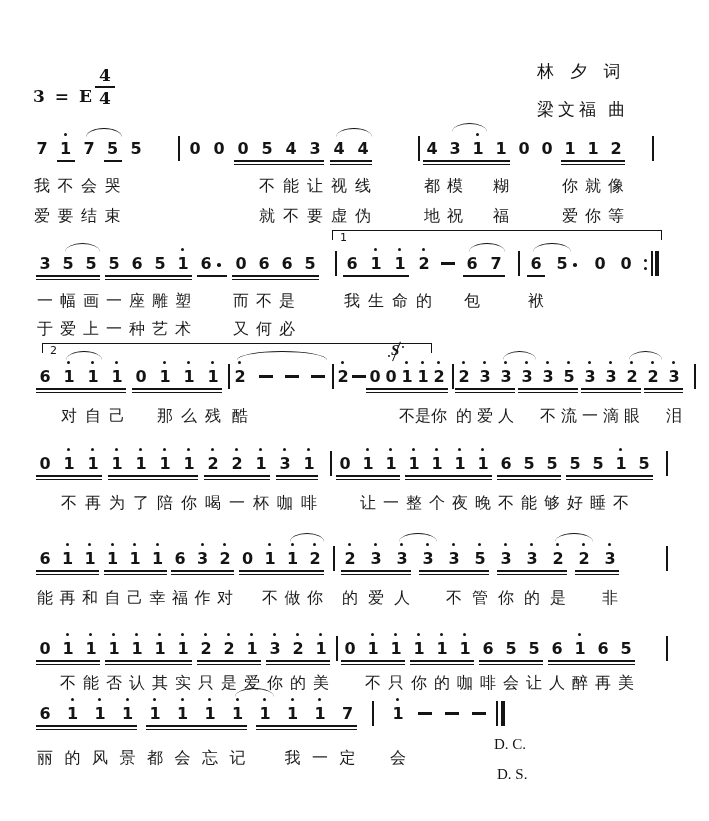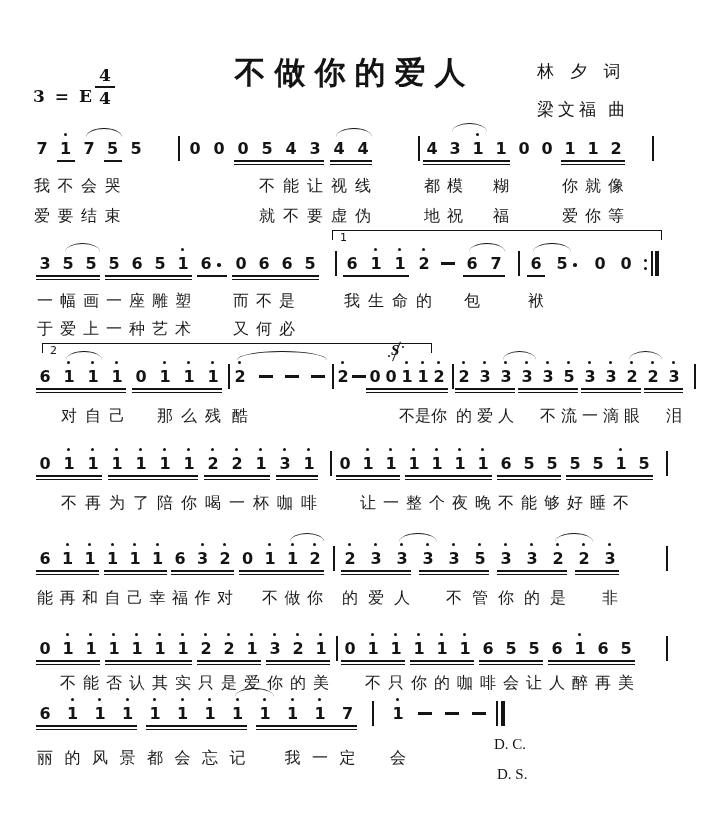--- a/index.html
+++ b/index.html
@@ -37,21 +37,20 @@
 </head>
 <body>
 
 <div class="page">
   <div class="keysig">3 = E</div>
   <div class="timesig">
     <div class="tnum">4</div>
     <div class="tline"></div>
     <div class="tnum">4</div>
   </div>
-  <h1 class="title">不做你的爱人</h1>
   <div class="lyricist">林 夕 词</div>
   <div class="composer">梁文福 曲</div>
   <div id="score">
       <div class="note" style="left: 32px; top: 140px;">7</div>
       <div class="lyr" style="left: 31px; top: 176px;">我</div>
       <div class="lyr" style="left: 31px; top: 206px;">爱</div>
       <div class="note" style="left: 55.5px; top: 140px;">1</div>
       <div class="odot" style="left: 63.5px; top: 133px;"></div>
       <div class="lyr" style="left: 54.5px; top: 176px;">不</div>
       <div class="lyr" style="left: 54.5px; top: 206px;">要</div>

